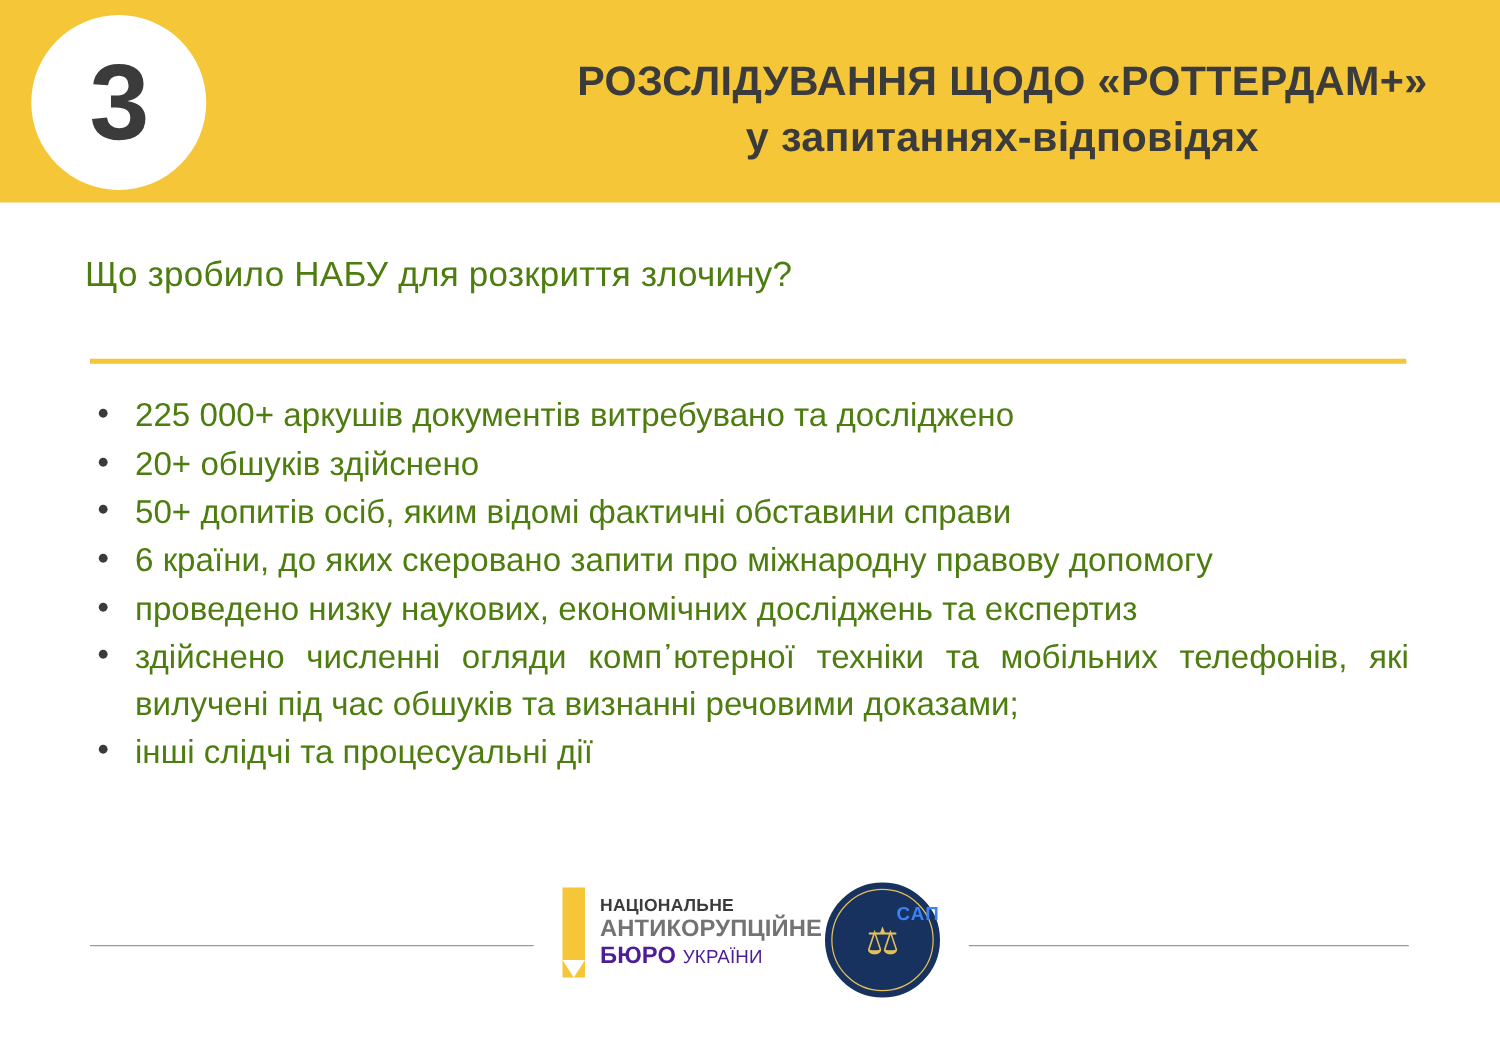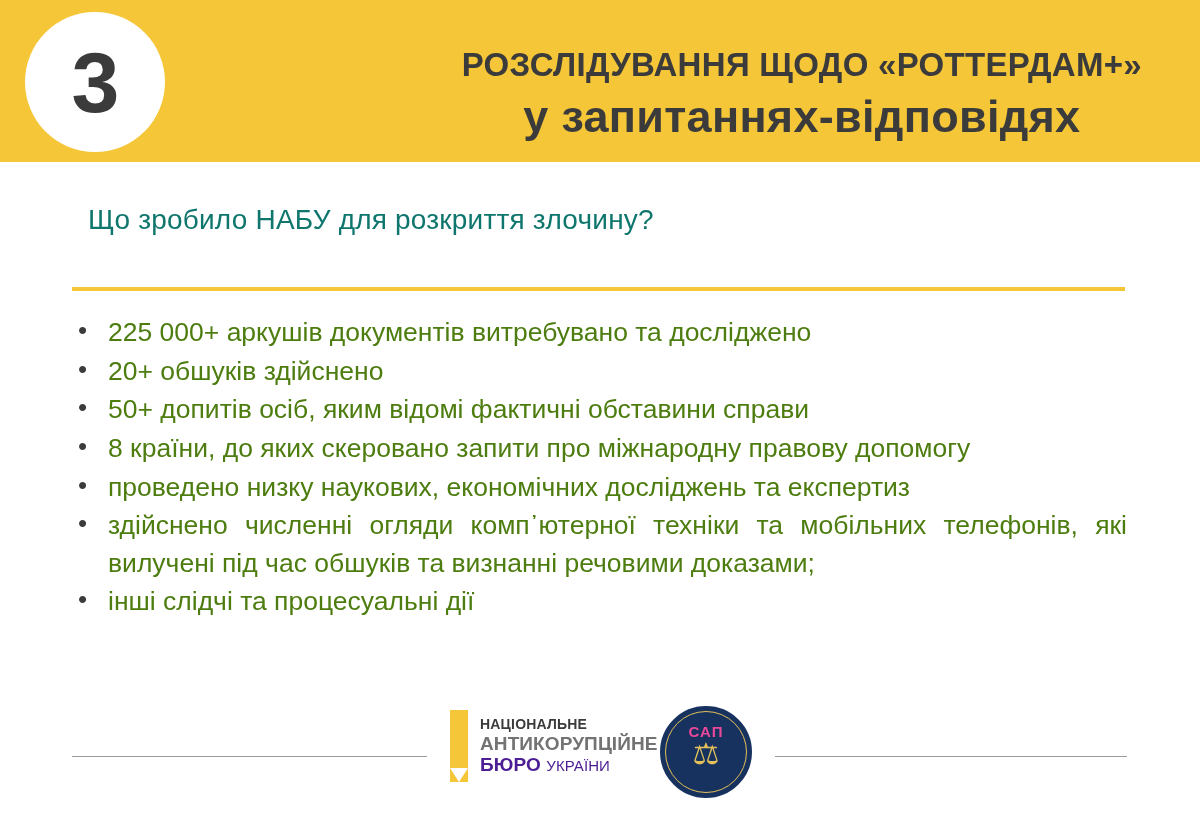--- a/index.html
+++ b/index.html
@@ -56,42 +56,42 @@
     text-align: center;
   }
   .header-title-1 {
     font-size: 33px;
     font-weight: bold;
     color: #3b3b3b;
     line-height: 1.25;
     letter-spacing: 0.3px;
   }
   .header-title-2 {
-    font-size: 45px;
+    font-size: 33px;
     font-weight: bold;
     color: #3b3b3b;
     line-height: 1.25;
     letter-spacing: 0.3px;
     margin-top: 4px;
   }
 
   
   .content {
     position: absolute;
     left: 0;
     top: 162px;
     width: 1200px;
     height: 520px;
   }
   .question {
     position: absolute;
-    left: 88px;
+    left: 68px;
     top: 42px;
     font-size: 28px;
-    color: #0f766e;
+    color: #4d7c0f;
     font-weight: 400;
     letter-spacing: 0.2px;
   }
   .divider {
     position: absolute;
     left: 72px;
     top: 125px;
     width: 1053px;
     height: 4px;
     background: #f5c637;
@@ -229,24 +229,24 @@
     height: 82px;
     border-radius: 50%;
     border: 1.5px solid #e3c05a;
     box-sizing: border-box;
   }
   .sap-text {
     position: absolute;
     left: 0;
     top: 17px;
     width: 92px;
-    text-align: center;
+    text-align: right;
     font-size: 15px;
     font-weight: bold;
-    color: #ec4899;
+    color: #3b82f6;
     letter-spacing: 1px;
   }
   .sap-emblem {
     position: absolute;
     left: 0;
     top: 33px;
     width: 92px;
     text-align: center;
     font-size: 30px;
     color: #e3c05a;
@@ -267,21 +267,21 @@
   </div>
 </div>
 
 <div class="content">
   <div class="question">Що зробило НАБУ для розкриття злочину?</div>
   <div class="divider"></div>
   <ul class="bullet-list">
     <li class="bullet-item">225 000+ аркушів документів витребувано та досліджено</li>
     <li class="bullet-item">20+ обшуків здійснено</li>
     <li class="bullet-item">50+ допитів осіб, яким відомі фактичні обставини справи</li>
-    <li class="bullet-item justify">8 країни, до яких скеровано запити про міжнародну правову допомогу</li>
+    <li class="bullet-item justify">6 країни, до яких скеровано запити про міжнародну правову допомогу</li>
     <li class="bullet-item">проведено низку наукових, економічних досліджень та експертиз</li>
     <li class="bullet-item justify">здійснено численні огляди комп᾿ютерної техніки та мобільних телефонів, які вилучені під час обшуків та визнанні речовими доказами;</li>
     <li class="bullet-item">інші слідчі та процесуальні дії</li>
   </ul>
 </div>
 
 <div class="footer">
   <div class="footer-rule-left"></div>
   <div class="footer-rule-right"></div>
 

